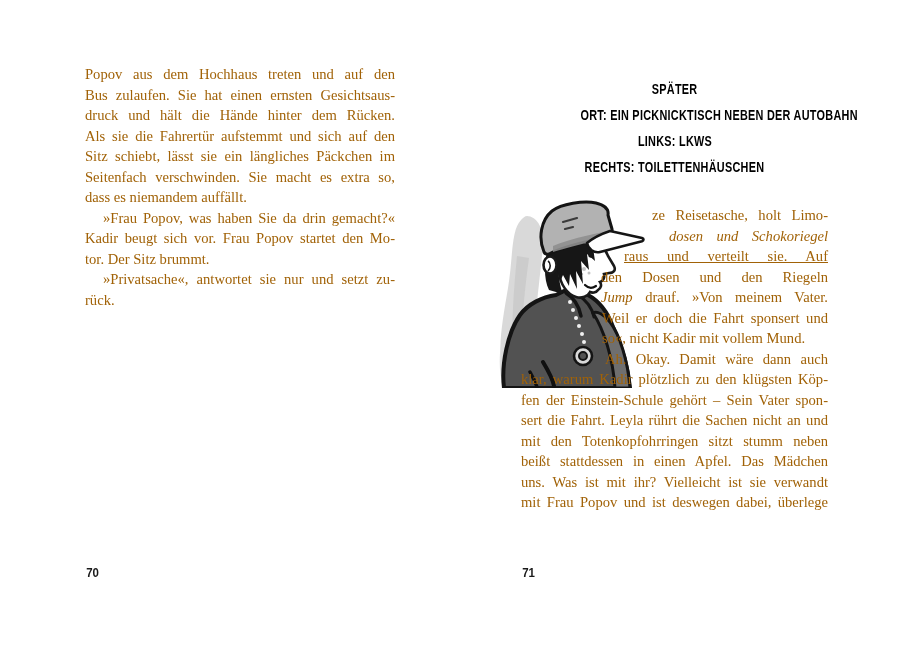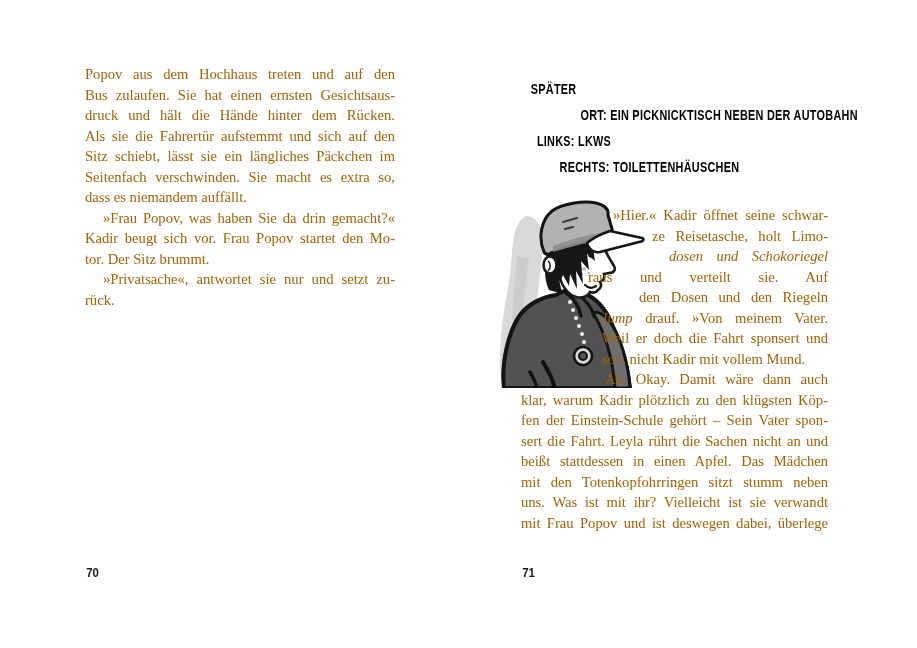--- a/index.html
+++ b/index.html
@@ -12,21 +12,21 @@
   .body-text{position:absolute;left:0;right:0;}
   .page.left  .body-text{top:64px;}
   .page.right .body-text{top:205px;}
 
   .line{font-size:14.6px;line-height:20.5px;text-align:justify;text-align-last:justify;
         white-space:nowrap;color:#a16207;}
   .line.last{text-align-last:left;}
   .line i{font-style:italic;}
 
   .scene-header{position:absolute;top:80px;left:0;right:0;}
-  .scene-line{height:26px;white-space:nowrap;}
+  .scene-line{height:26px;text-align:center;white-space:nowrap;}
   .scene-line span{display:inline-block;font-family:"Liberation Sans",sans-serif;font-weight:700;
         font-size:15.5px;letter-spacing:.4px;color:#000;transform:scaleX(.70);transform-origin:50% 50%;}
 
   .pagenum{position:absolute;top:563px;left:0;width:100%;text-align:left;}
   .pagenum span{display:inline-block;font-family:"Liberation Sans",sans-serif;font-weight:700;
         font-size:13.5px;color:#1a1a1a;transform:scaleX(.85);}
 
   .illustration{position:absolute;left:-34px;top:196px;width:160px;height:192px;}
 </style>
 </head>
@@ -122,36 +122,35 @@
           <circle cx="95" cy="138" r="2" fill="#f0f0f0"></circle>
           <circle cx="97" cy="146" r="2" fill="#f0f0f0"></circle>
           <circle cx="96" cy="160" r="9" fill="#d9d9d9" stroke="#141414" stroke-width="2.6"></circle>
           <circle cx="96" cy="160" r="4" fill="#525252" stroke="#141414" stroke-width="2"></circle>
         </g>
       </svg>
     </div>
 
     <div class="body-text" id="right-body">
         <div>
-          <div class="line" style="margin-left: 92px;"><span>»Hier.« Kadir öffnet seine schwar-</span></div>
           <div class="line" style="margin-left: 131px;"><span>ze Reisetasche, holt Limo-</span></div>
           <div class="line" style="margin-left: 148px; font-style: italic;"><span>dosen und Schokoriegel</span></div>
-          <div class="line" style="margin-left: 67px;"><span>raus und verteilt sie. Auf</span></div>
-          <div class="line" style="margin-left: 118px;"><span>den Dosen und den Riegeln</span></div>
+          <div class="line" style="margin-left: 103px; text-decoration: underline;"><span>raus und verteilt sie. Auf</span></div>
+          <div class="line" style="margin-left: 80px;"><span>den Dosen und den Riegeln</span></div>
           <div class="line" style="margin-left: 80px; font-family: Liberation Serif, serif;"><i>Jump</i><span> drauf. »Von meinem Vater.</span></div>
           <div class="line" style="margin-left: 81px;"><span>Weil er doch die Fahrt sponsert und</span></div>
           <div class="line last" style="margin-left: 81px;"><span>so«, nicht Kadir mit vollem Mund.</span></div>
         </div>
         <div>
           <div class="line" style="margin-left: 84px;"><span>Ah. Okay. Damit wäre dann auch</span></div>
           <div class="line"><span>klar, warum Kadir plötzlich zu den klügsten Köp-</span></div>
           <div class="line"><span>fen der Einstein-Schule gehört – Sein Vater spon-</span></div>
           <div class="line"><span>sert die Fahrt. Leyla rührt die Sachen nicht an und</span></div>
+          <div class="line"><span>mit den Totenkopfohrringen sitzt stumm neben</span></div>
           <div class="line"><span>beißt stattdessen in einen Apfel. Das Mädchen</span></div>
-          <div class="line"><span>mit den Totenkopfohrringen sitzt stumm neben</span></div>
           <div class="line"><span>uns. Was ist mit ihr? Vielleicht ist sie verwandt</span></div>
           <div class="line"><span>mit Frau Popov und ist deswegen dabei, überlege</span></div>
         </div>
       </div>
 
     <div class="pagenum">
       <span>71</span>
     </div>
   </section>
 </div>

